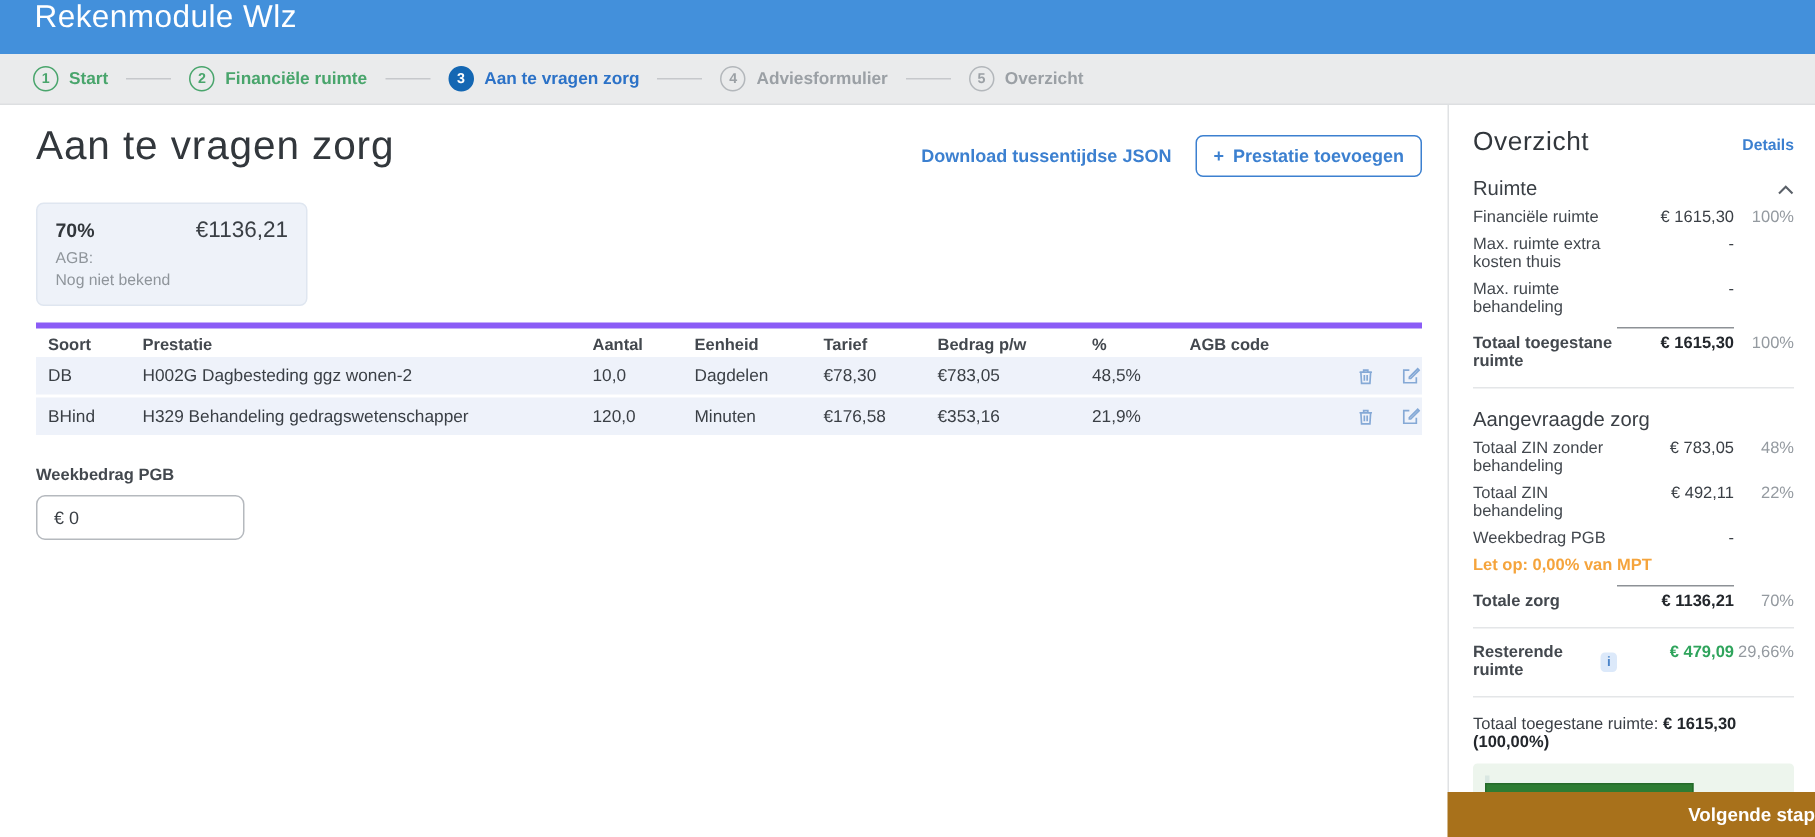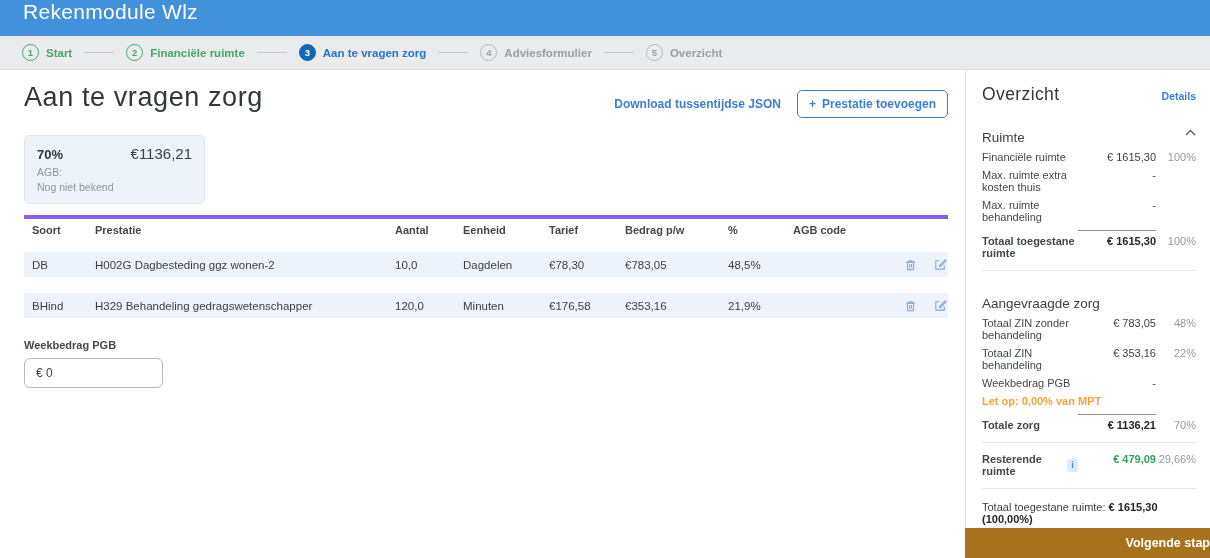--- a/index.html
+++ b/index.html
@@ -45,41 +45,41 @@
   .card-amt { font-size:15px; font-weight:400; color:#3a3f45; }
   .card-sub { font-size:10.5px; color:#8f959b; margin-top:3px; line-height:1.45; }
 
   
   .care-table { margin-top:11px; }
   .t-row { display:grid;
     grid-template-columns:63px 300px 68px 86px 76px 103px 65px 110px 1fr;
     align-items:center; padding:0 0 0 8px; }
   .t-head { height:21px; font-size:11px; font-weight:700; color:#43484e;
     border-top:4px solid #8b5cf6; padding-top:4px; }
-  .t-body { height:25px; background:#eef2fa; margin-top:16px; font-size:11.5px; color:#3a3f45; }
+  .t-body { height:25px; background:#eef2fa; margin-top:2px; font-size:11.5px; color:#3a3f45; }
   .t-icons { display:flex; justify-content:flex-end; gap:15px; padding-right:12px; color:#85a9d6; }
   .icon-btn { background:none; border:none; color:#85a9d6; cursor:pointer; width:15px; height:15px;
     display:flex; align-items:center; justify-content:center; padding:0; }
   .icon-btn svg { width:13px; height:13px; }
 
   
   .pgb-field { margin-top:21px; }
   .pgb-label { font-size:11px; font-weight:700; color:#43484e; display:block; }
   .pgb-input { margin-top:7px; width:139px; height:30px; border:1px solid #b5b9be;
     border-radius:6px; padding-left:11px; font-size:12px; color:#3a3f45;
     font-family:inherit; background:#fff; }
 
   
   .sidebar { position:absolute; left:965px; top:70px; width:245px; height:458px;
     border-left:1px solid #e0e2e4; background:#fff; padding:14px 14px 0 16px; }
   .sb-head { display:flex; justify-content:space-between; align-items:baseline; }
   .sb-title { font-size:17.5px; font-weight:500; letter-spacing:.4px; color:#32373c; }
   .sb-details { font-size:10.5px; }
   .sb-section-head { display:flex; justify-content:space-between; align-items:center; margin-top:13px; }
-  .sb-section-title { font-size:13.5px; font-weight:500; color:#3a3f45;margin-top:12px; }
+  .sb-section-title { font-size:13.5px; font-weight:500; color:#3a3f45; }
   .chevron-btn { background:none; border:none; cursor:pointer; color:#5a6068; padding:0; }
   .sb-row { display:flex; align-items:baseline; margin-top:6px; font-size:11px; }
   .sb-label { flex:1; color:#43484e; display:flex; align-items:center; gap:5px; }
   .sb-val { width:78px; text-align:right; color:#3a3f45; }
   .sb-pct { width:40px; text-align:right; color:#949aa0; }
   .sb-row.total { margin-top:7px; font-weight:700; }
   .sb-row.total .sb-val { border-top:1px solid #8d9196; padding-top:4px; color:#23272c; }
   .sb-row.total .sb-pct { font-weight:400; }
   .sb-warning { margin-top:6px; font-size:11px; color:#f5a43c; font-weight:600; }
   .sb-divider { border-top:1px solid #e4e6e8; margin-top:11px; }
@@ -276,21 +276,21 @@
     <div class="sb-section-head">
       <span class="sb-section-title">Aangevraagde zorg</span>
     </div>
     <div class="sb-row">
       <span class="sb-label">Totaal ZIN zonder behandeling</span>
       <span class="sb-val">€ 783,05</span>
       <span class="sb-pct">48%</span>
     </div>
     <div class="sb-row">
       <span class="sb-label">Totaal ZIN behandeling</span>
-      <span class="sb-val">€ 353,16</span>
+      <span class="sb-val">€ 492,11</span>
       <span class="sb-pct">22%</span>
     </div>
     <div class="sb-row">
       <span class="sb-label">Weekbedrag PGB</span>
       <span class="sb-val">-</span>
       <span class="sb-pct"></span>
     </div>
     <div class="sb-warning">Let op: 0,00% van MPT</div>
     <div class="sb-row total">
       <span class="sb-label">Totale zorg</span>

